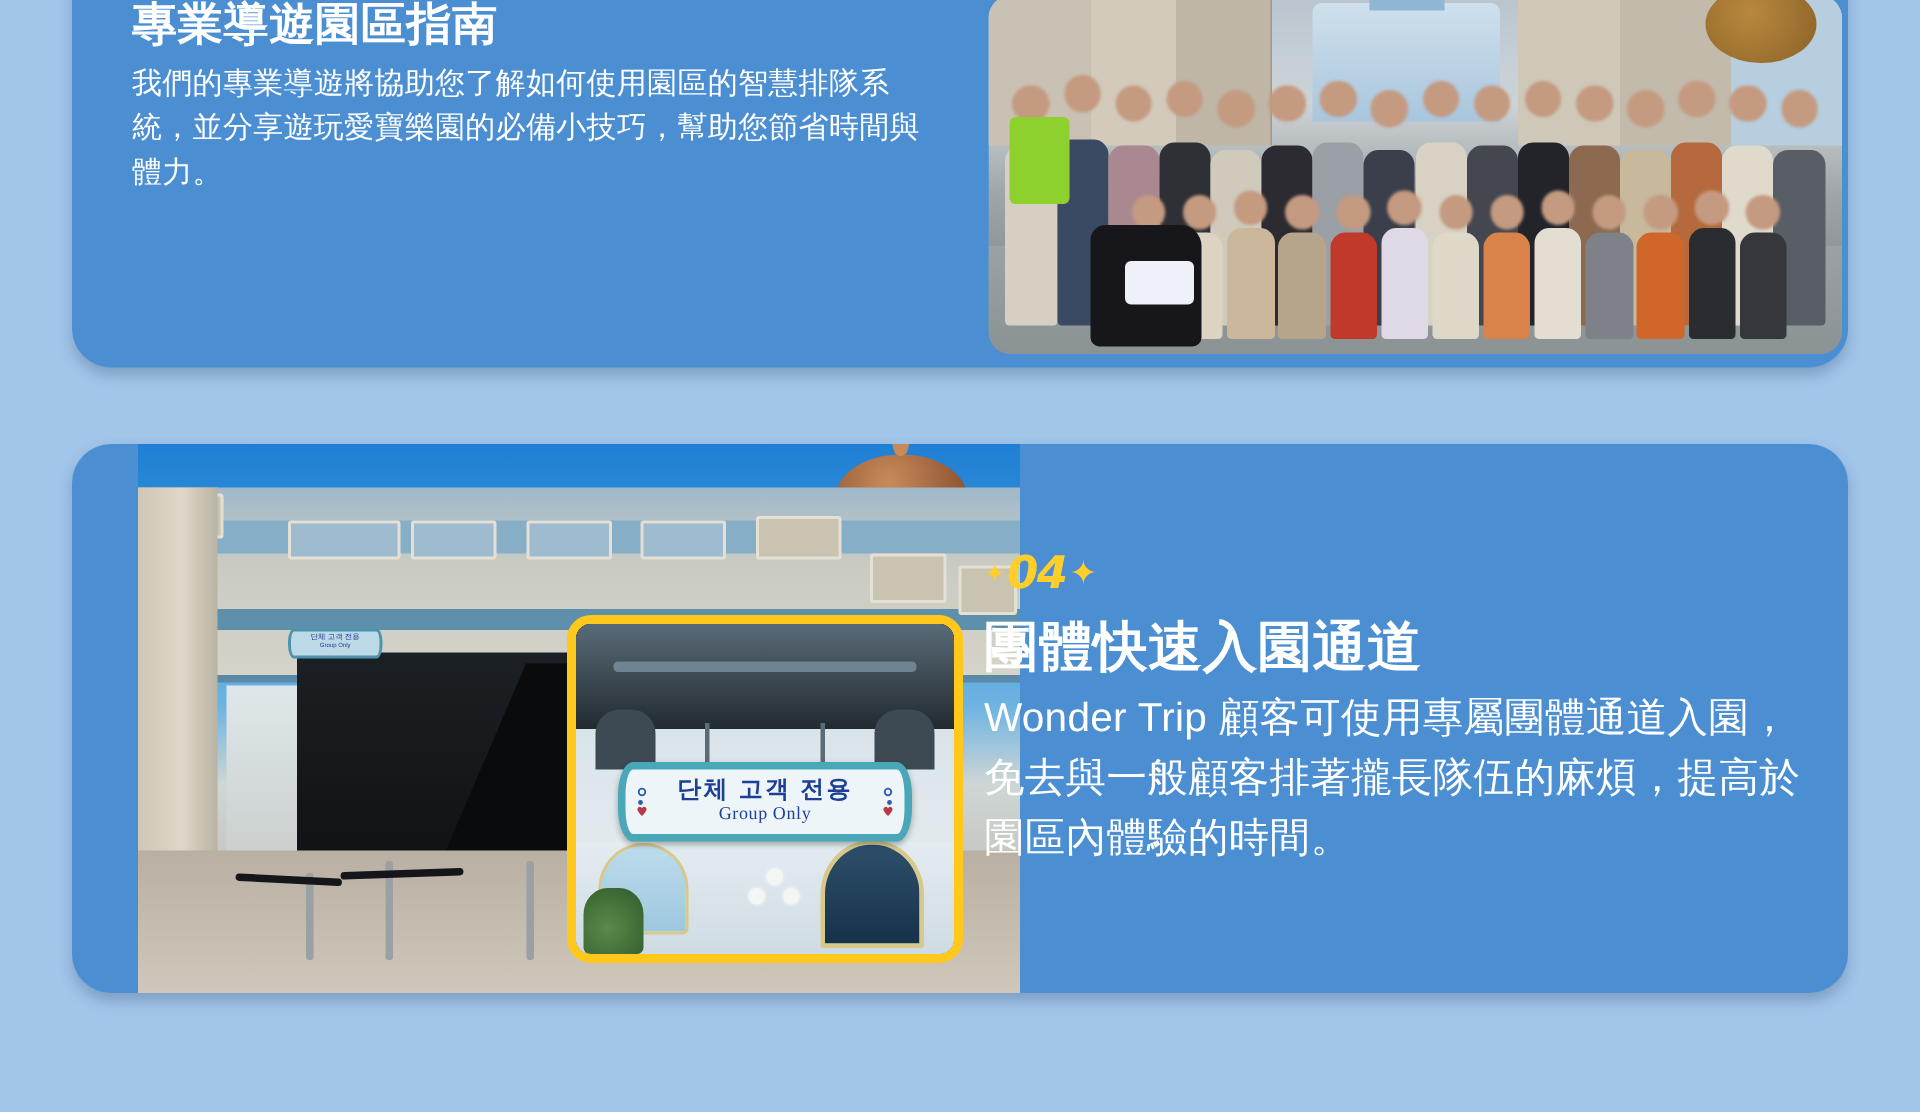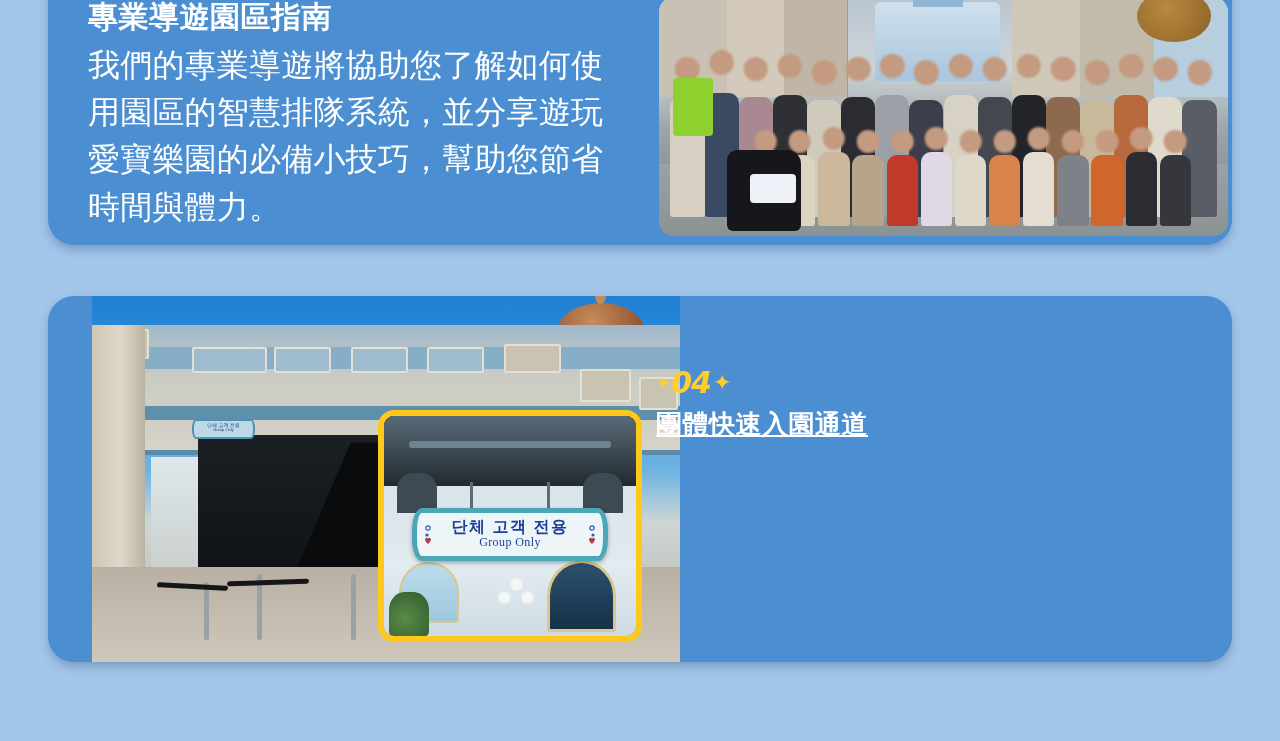--- a/index.html
+++ b/index.html
@@ -49,21 +49,21 @@
     color: #ffffff;
     font-size: 30px;
     font-weight: bold;
     letter-spacing: 0.5px;
     line-height: 1.25;
     margin: 0 0 6px 0;
   }
 
   .guide-body {
     color: #ffffff;
-    font-size: 32px;
+    font-size: 20px;
     font-weight: 300;
     line-height: 1.48;
     letter-spacing: 0.2px;
     margin: 0;
   }
 
   
   .photo-frame {
     position: absolute;
     border-radius: 18px;
@@ -464,26 +464,25 @@
   .spark {
     color: #ffce2b;
     font-size: 22px;
     line-height: 1;
     font-style: normal;
   }
   .spark.small { font-size: 17px; }
 
   .fast-title {
     color: #ffffff;
-    font-size: 26px;
+    font-size: 36px;
     font-weight: bold;
     letter-spacing: 0.5px;
     line-height: 1.25;
     margin: 0 0 6px 0;
-    text-decoration: underline;
   }
 
   .fast-body {
     color: #ffffff;
     font-size: 27px;
     font-weight: 300;
     line-height: 1.48;
     letter-spacing: 0.2px;
     margin: 0;
   }
@@ -629,16 +628,17 @@
 
     <div class="fast-text">
 
       <div class="step-badge">
         <span class="spark small">✦</span>
         <span>04</span>
         <span class="spark">✦</span>
       </div>
 
       <h2 class="fast-title">團體快速入園通道</h2>
+      <p class="fast-body">Wonder Trip 顧客可使用專屬團體通道入園，免去與一般顧客排著攏長隊伍的麻煩，提高於園區內體驗的時間。</p>
     </div>
   </section>
 
 </div>
 
 </body></html>

